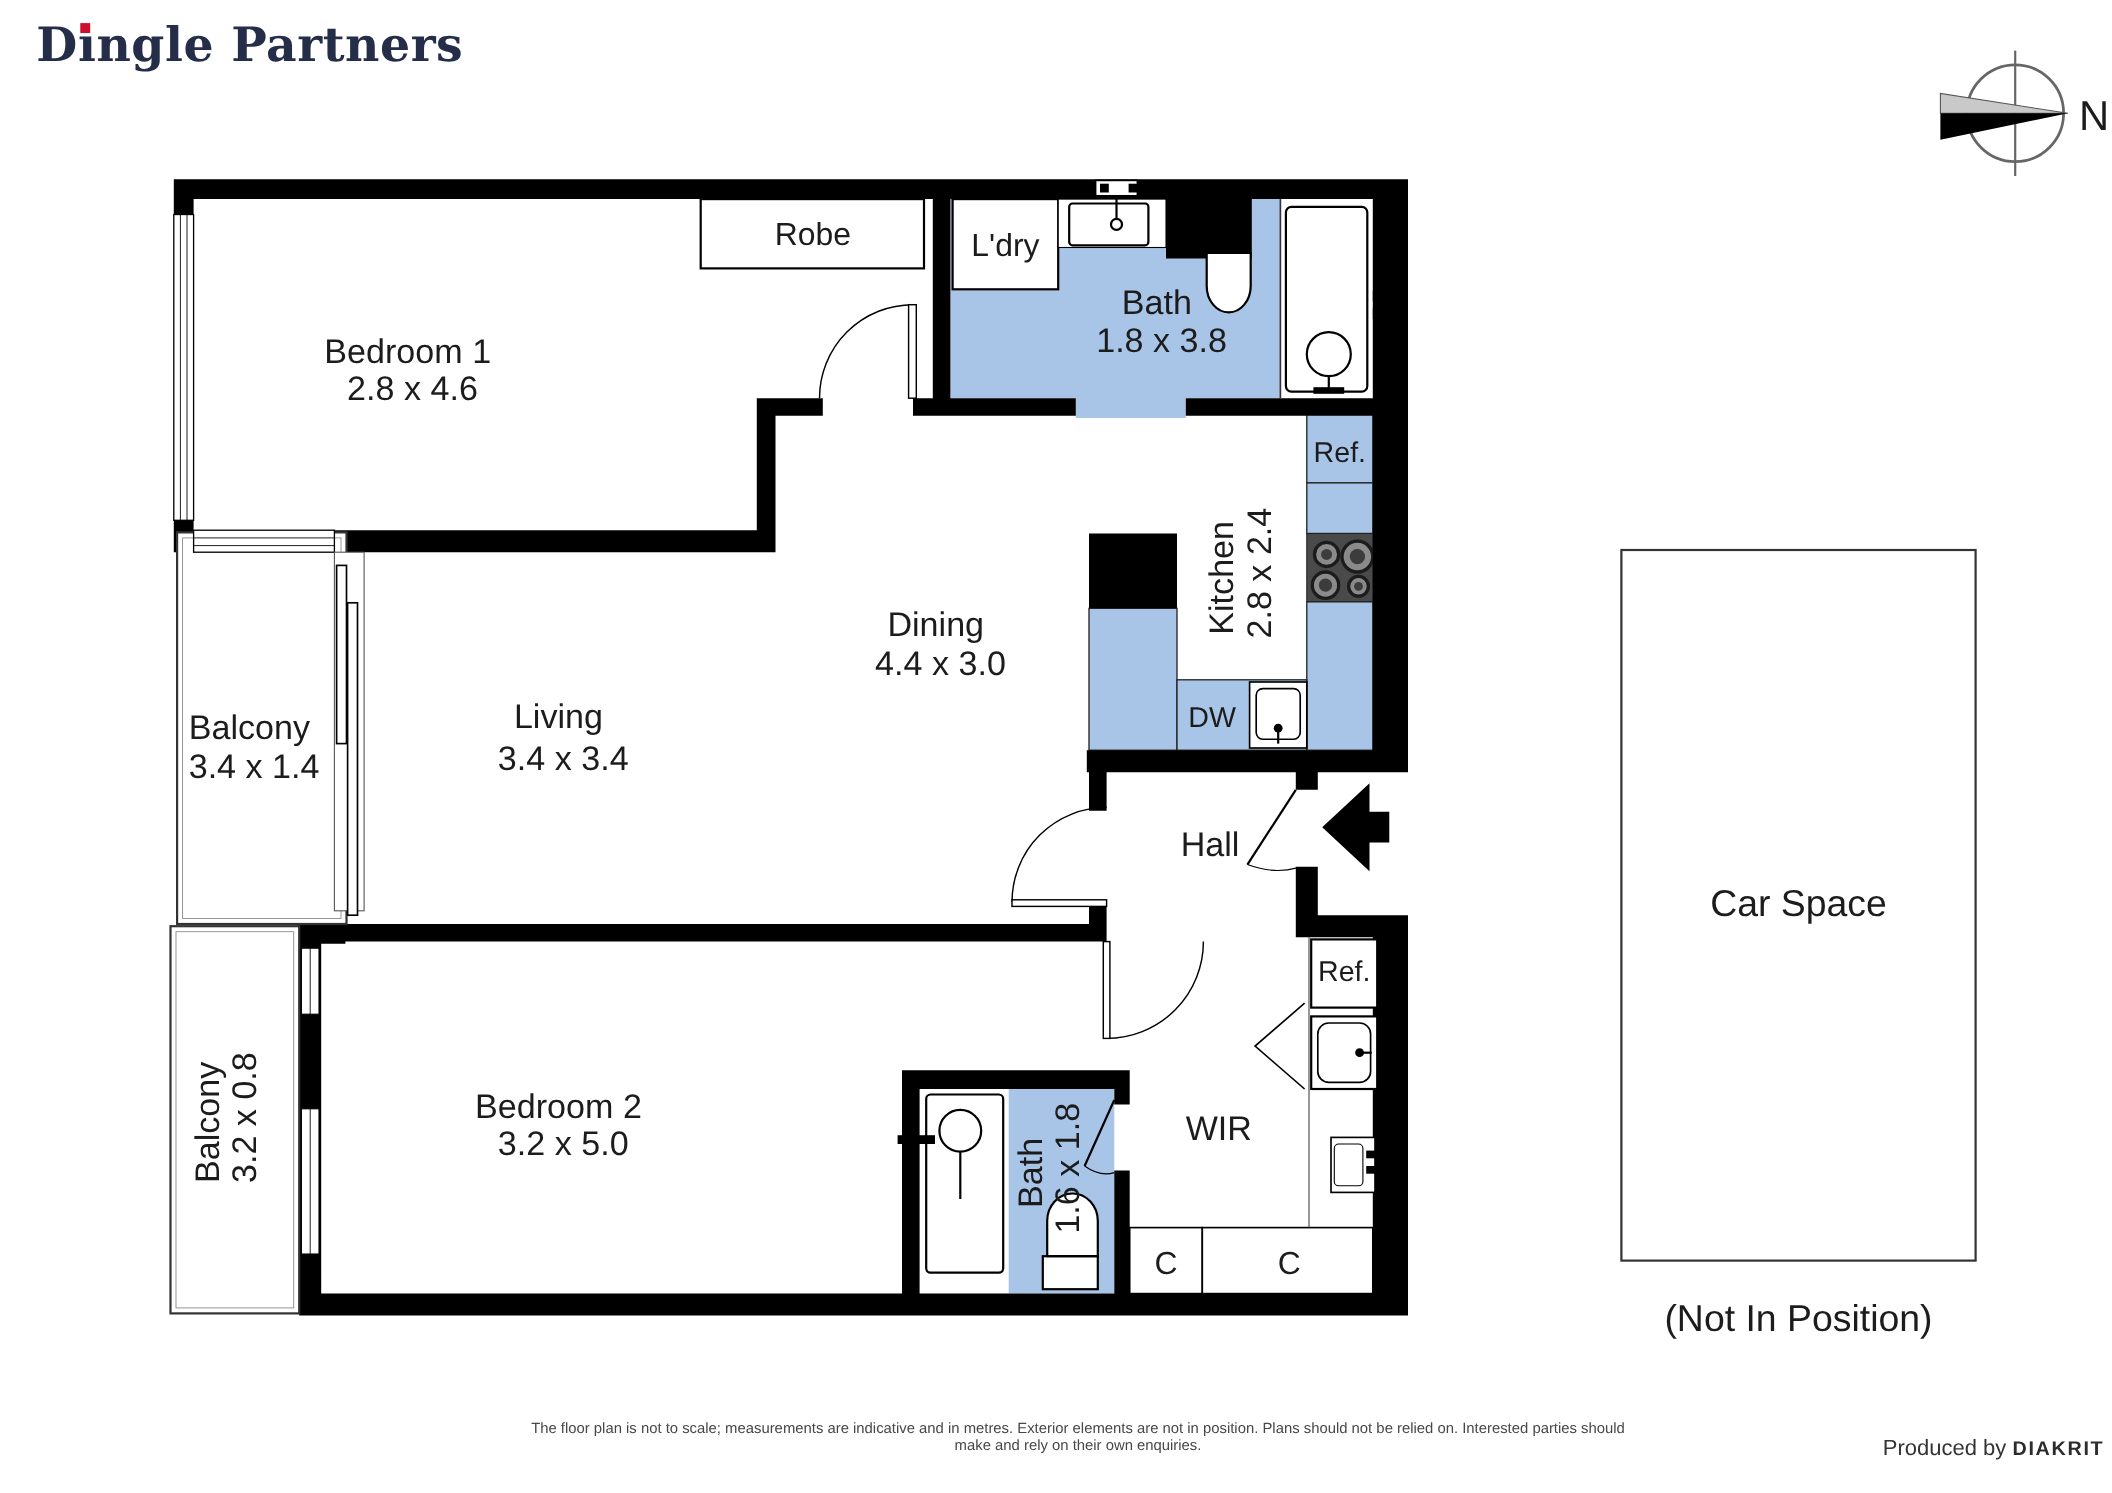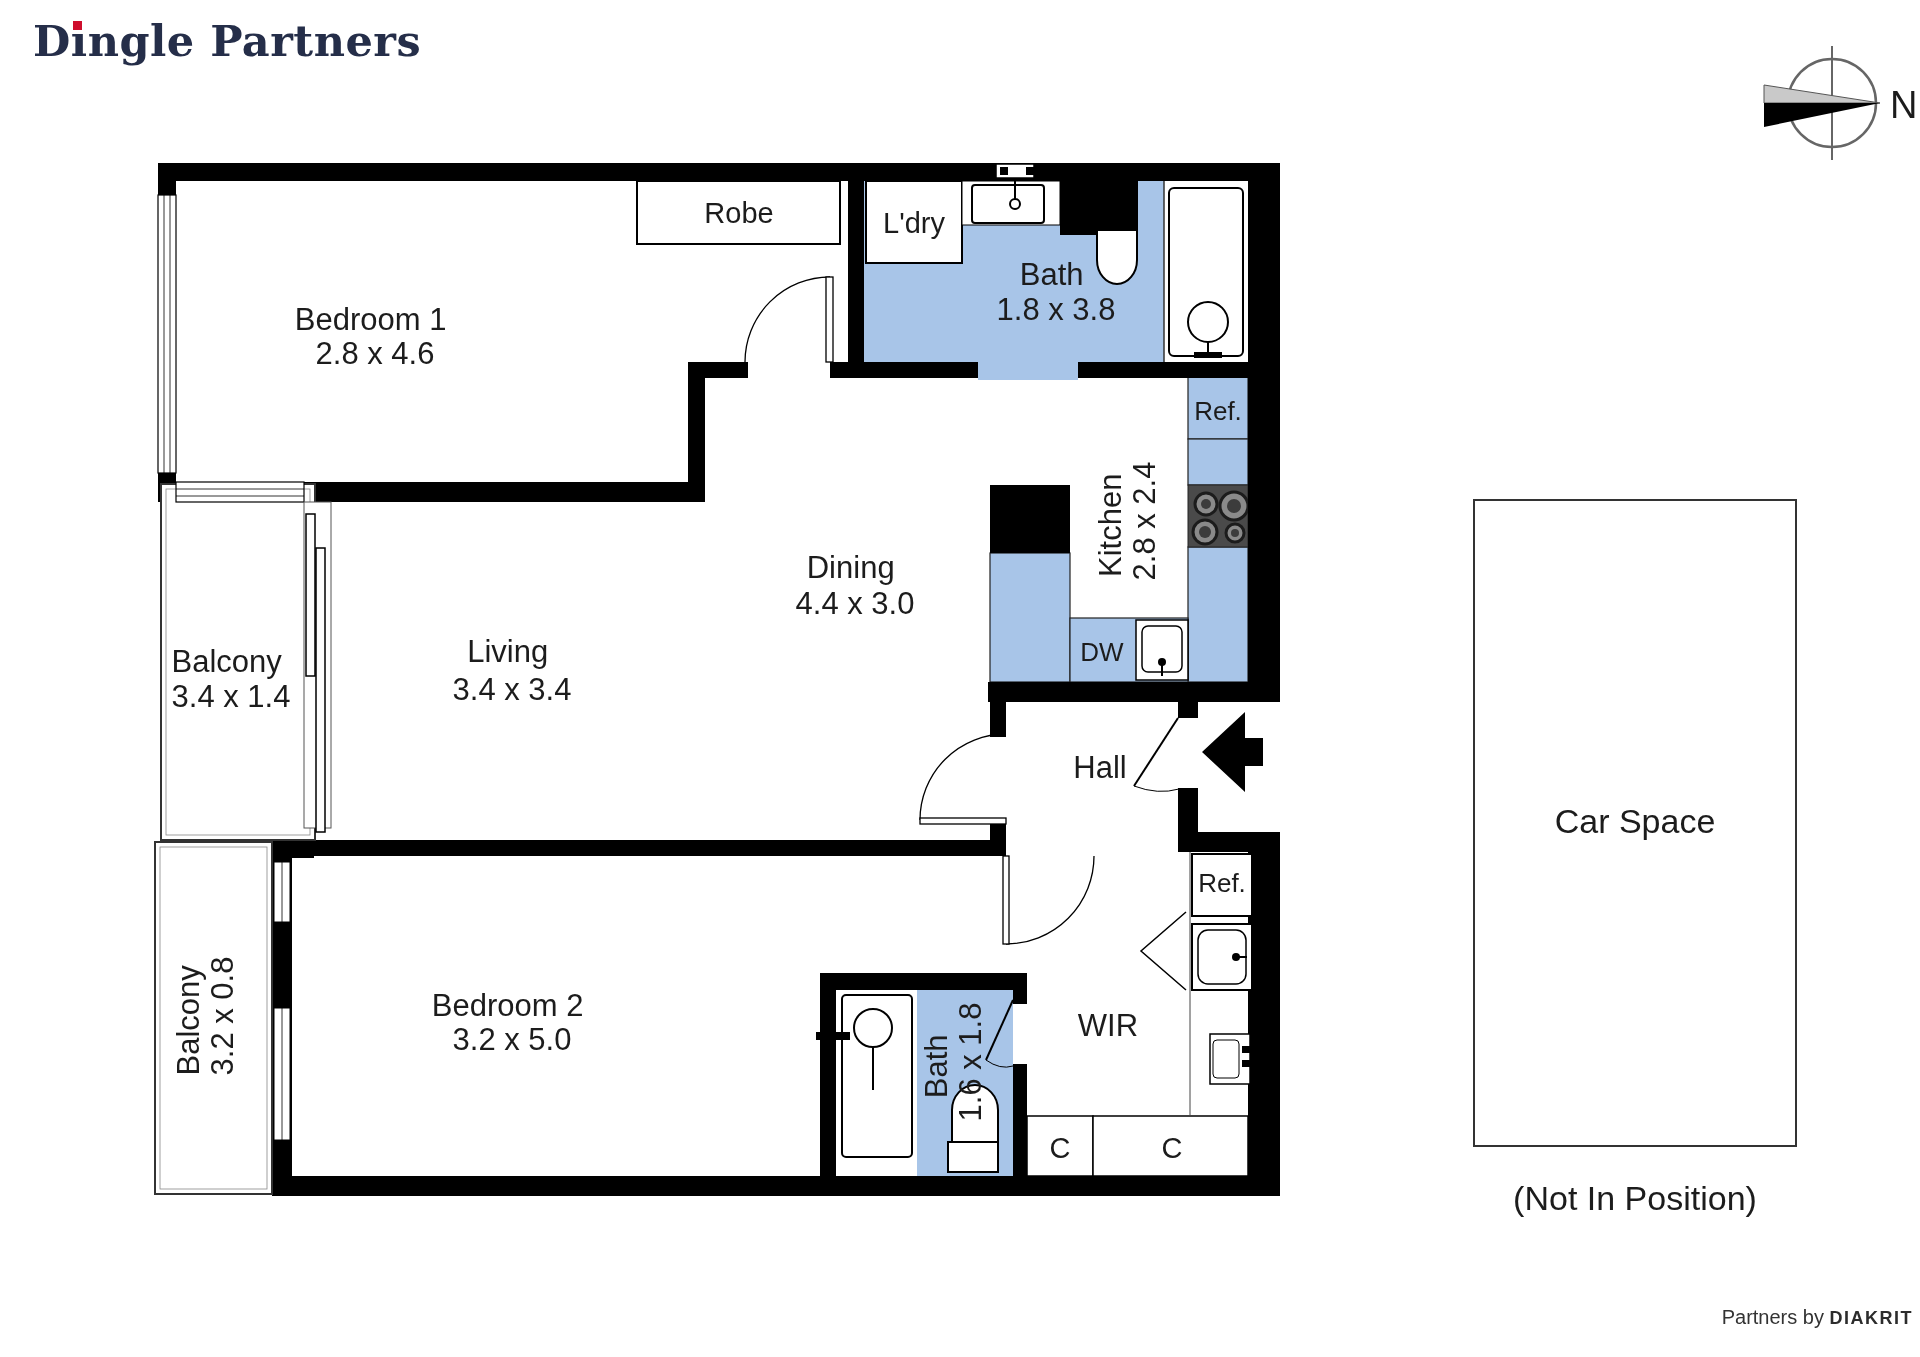--- a/index.html
+++ b/index.html
@@ -258,14 +258,15 @@
       <text class="lbl-xs" x="1218" y="420">Ref.</text>
       <text class="lbl-xs" x="1222" y="892">Ref.</text>
       <text class="lbl-xs" x="1102" y="661">DW</text>
       <text class="lbl-sm" x="1060" y="1158">C</text>
       <text class="lbl-sm" x="1172" y="1158">C</text>
       <text class="lbl-car" x="1635" y="833">Car Space</text>
       <text class="lbl-car" x="1635" y="1210">(Not In Position)</text>
     </g>
   </svg>
 
-  <div class="produced"><span>Partners by </span><span class="brandname">DIAKRIT</span></div>
+  <div class="disclaimer">The floor plan is not to scale; measurements are indicative and in metres. Exterior elements are not in position. Plans should not be relied on. Interested parties should make and rely on their own enquiries.</div>
+  <div class="produced"><span>Produced by </span><span class="brandname">DIAKRIT</span></div>
 </div>
 
 </body></html>

